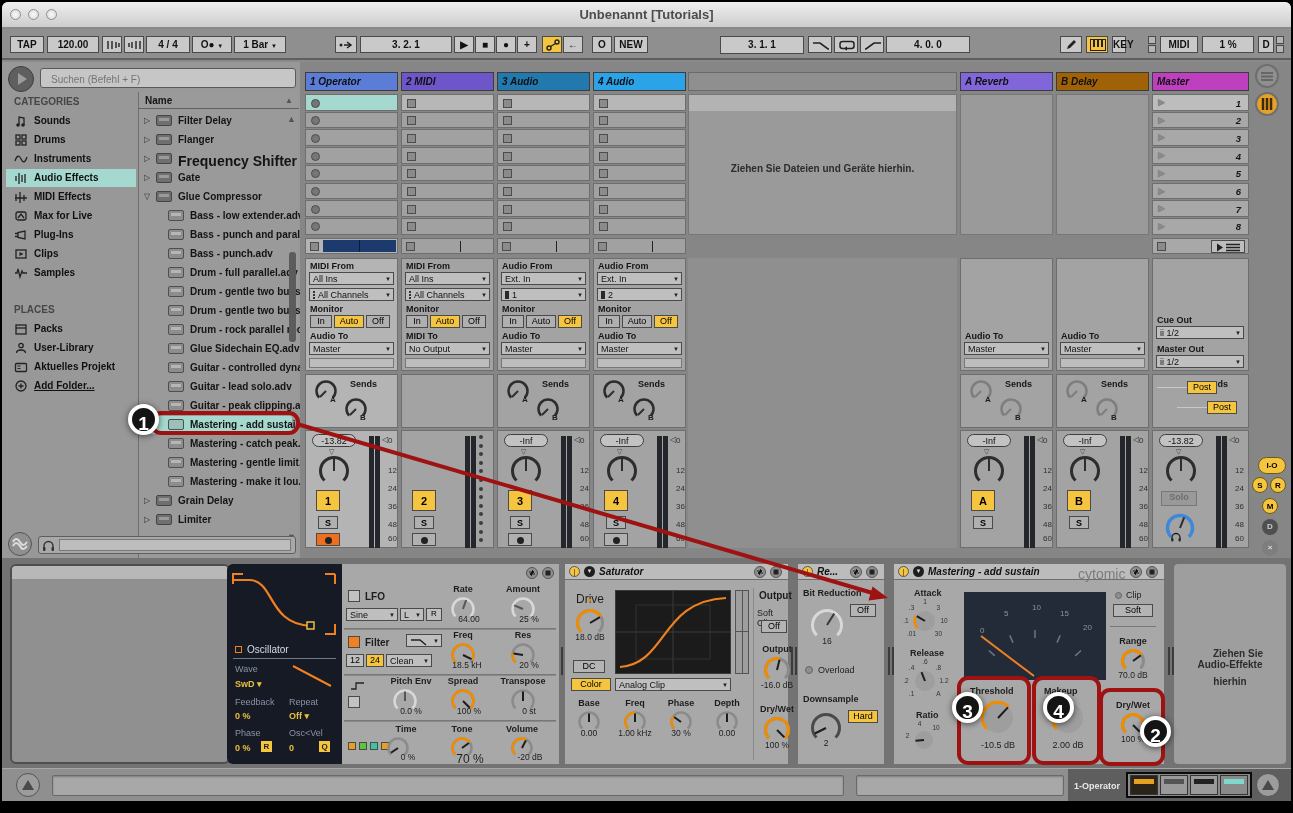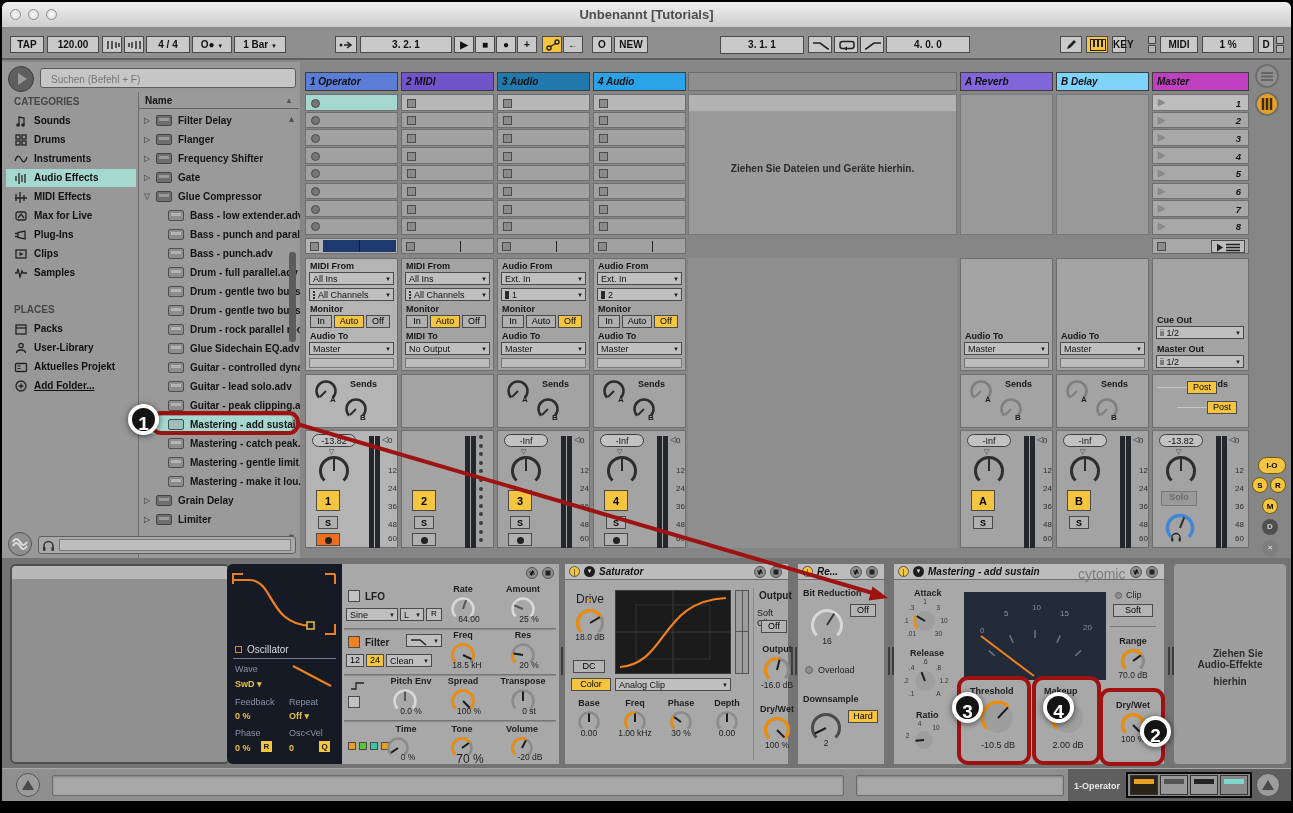--- a/index.html
+++ b/index.html
@@ -260,21 +260,21 @@
             <div class="abs" style="left: 16px; top: 3px; width: 16px; height: 11px; background: rgb(111, 111, 111); border: 1px solid rgb(69, 69, 69); border-radius: 2px;">
               <div class="abs" style="left: 2px; top: 2px; width: 10px; height: 3px; background: rgb(154, 154, 154);"></div>
             </div>
             <div class="abs" style="left: 38px; top: 3px; font-size: 10px; font-weight: bold; color: rgb(20, 20, 20); white-space: nowrap;">Flanger</div>
           </div>
           <div class="abs" style="left: 1px; top: 58px; width: 152px; height: 18px;">
             <div class="abs" style="left: 4px; top: 4px; font-size: 8px; color: rgb(51, 51, 51);">▷</div>
             <div class="abs" style="left: 16px; top: 3px; width: 16px; height: 11px; background: rgb(111, 111, 111); border: 1px solid rgb(69, 69, 69); border-radius: 2px;">
               <div class="abs" style="left: 2px; top: 2px; width: 10px; height: 3px; background: rgb(154, 154, 154);"></div>
             </div>
-            <div class="abs" style="left: 38px; top: 3px; font-size: 10px; font-weight: bold; color: rgb(20, 20, 20); white-space: nowrap;">Frequency Shifter</div>
+            <div class="abs" style="left: 38px; top: 3px; font-size: 14px; font-weight: bold; color: rgb(20, 20, 20); white-space: nowrap;">Frequency Shifter</div>
           </div>
           <div class="abs" style="left: 1px; top: 77px; width: 152px; height: 18px;">
             <div class="abs" style="left: 4px; top: 4px; font-size: 8px; color: rgb(51, 51, 51);">▷</div>
             <div class="abs" style="left: 16px; top: 3px; width: 16px; height: 11px; background: rgb(111, 111, 111); border: 1px solid rgb(69, 69, 69); border-radius: 2px;">
               <div class="abs" style="left: 2px; top: 2px; width: 10px; height: 3px; background: rgb(154, 154, 154);"></div>
             </div>
             <div class="abs" style="left: 38px; top: 3px; font-size: 10px; font-weight: bold; color: rgb(20, 20, 20); white-space: nowrap;">Gate</div>
           </div>
           <div class="abs" style="left: 1px; top: 96px; width: 152px; height: 18px;">
             <div class="abs" style="left: 4px; top: 4px; font-size: 8px; color: rgb(51, 51, 51);">▽</div>
@@ -418,21 +418,21 @@
         <div class="abs" style="left: 197px; top: 10px; width: 93px; height: 19px; background: rgb(33, 121, 174); border: 1px solid rgb(60, 60, 60);">
           <div class="abs it" style="left: 4px; top: 3px; font-size: 10px; color: rgb(16, 16, 16); white-space: nowrap;">3 Audio</div>
         </div>
         <div class="abs" style="left: 293px; top: 10px; width: 93px; height: 19px; background: rgb(43, 163, 232); border: 1px solid rgb(60, 60, 60);">
           <div class="abs it" style="left: 4px; top: 3px; font-size: 10px; color: rgb(16, 16, 16); white-space: nowrap;">4 Audio</div>
         </div>
         <div class="abs" style="left: 388px; top: 10px; width: 269px; height: 19px; background: rgb(143, 143, 143); border: 1px solid rgb(106, 106, 106);"></div>
         <div class="abs" style="left: 660px; top: 10px; width: 93px; height: 19px; background: rgb(128, 102, 217); border: 1px solid rgb(60, 60, 60);">
           <div class="abs it" style="left: 4px; top: 3px; font-size: 10px; color: rgb(16, 16, 16); white-space: nowrap;">A Reverb</div>
         </div>
-        <div class="abs" style="left: 756px; top: 10px; width: 93px; height: 19px; background: #7dd3fc; border: 1px solid rgb(60, 60, 60);">
+        <div class="abs" style="left: 756px; top: 10px; width: 93px; height: 19px; background: #a16207; border: 1px solid rgb(60, 60, 60);">
           <div class="abs it" style="left: 4px; top: 3px; font-size: 10px; color: rgb(16, 16, 16); white-space: nowrap;">B Delay</div>
         </div>
         <div class="abs" style="left: 852px; top: 10px; width: 97px; height: 19px; background: rgb(191, 64, 191); border: 1px solid rgb(60, 60, 60);">
           <div class="abs it" style="left: 4px; top: 3px; font-size: 10px; color: rgb(16, 16, 16); white-space: nowrap;">Master</div>
         </div>
         <div class="abs" style="left: 955px; top: 2px; width: 24px; height: 24px; border-radius: 50%; background: rgb(143, 143, 143); border: 2px solid rgb(110, 110, 110);">
           <svg width="20" height="20">
             <path d="M4,7 h12 M4,10.5 h12 M4,14 h12" stroke="#666" stroke-width="2"></path>
           </svg>
         </div>

